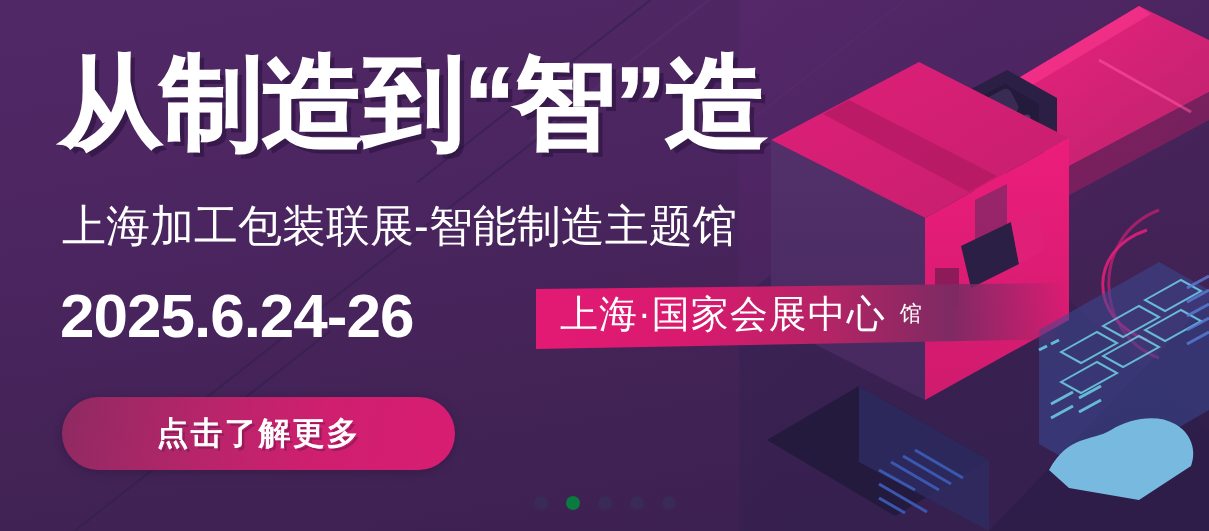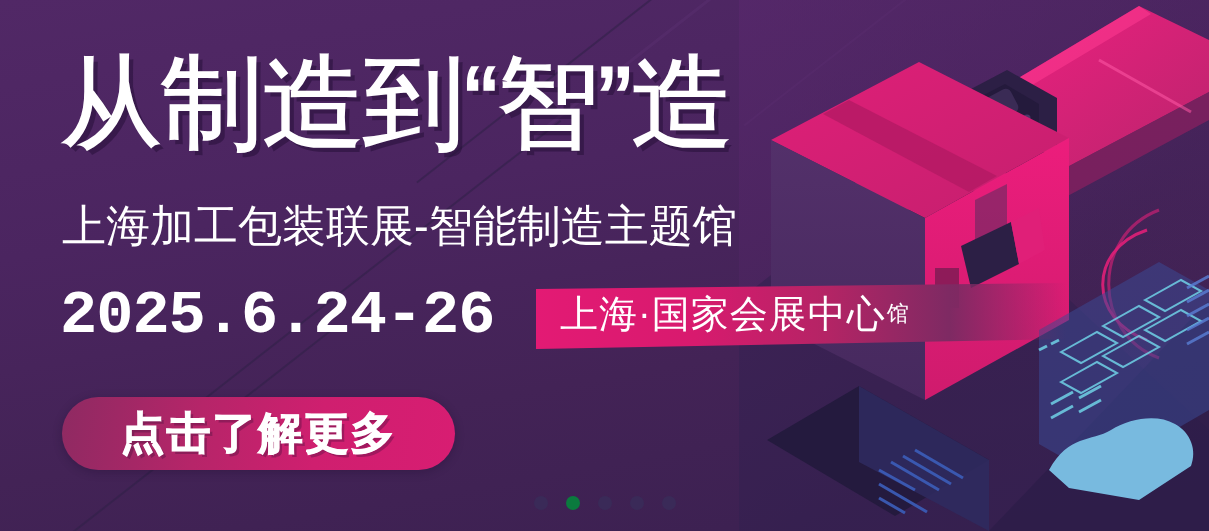--- a/index.html
+++ b/index.html
@@ -26,21 +26,21 @@
   
   .illus{position:absolute;right:0;top:0;width:470px;height:531px;pointer-events:none;}
   .illus svg{display:block;width:470px;height:531px;}
 
   
   .content{position:absolute;left:0;top:0;width:860px;height:531px;}
 
   .headline{
     position:absolute;left:60px;top:49px;
     font-size:102px;line-height:1.06;
-    font-weight:400;color:#ffffff;
+    font-weight:700;color:#ffffff;
     letter-spacing:-1px;
     white-space:nowrap;
     text-shadow:5px 5px 0 rgba(30,12,48,.45);
     font-family:"Liberation Sans","DejaVu Sans",sans-serif;
     text-align:right;
     -webkit-text-stroke:1.5px #ffffff;
   }
 
   .subtitle{
     position:absolute;left:62px;top:202px;
@@ -50,50 +50,50 @@
     text-align:right;
   }
 
   .daterow{position:absolute;left:0;top:281px;width:860px;height:72px;}
 
   .date{
     position:absolute;left:60px;top:0;
     font-size:62px;line-height:70px;
     font-weight:700;color:#ffffff;
     letter-spacing:-1px;white-space:nowrap;
-    font-family:Liberation Mono, monospace;
+    font-family:Liberation Sans, sans-serif;
   }
 
   
   .venue-wrap{position:absolute;left:536px;top:2px;width:530px;height:66px;}
   .venue-bg{
     position:absolute;inset:0;
     background:linear-gradient(90deg,#e31a74 0%,#d81a6e 30%,#b42465 55%,#7e2a63 78%,rgba(80,40,95,0) 100%);
     clip-path:polygon(0 6px,100% 0,100% 56px,0 100%);
   }
   .venue-text{
     position:absolute;left:24px;top:7px;
-    display:flex;align-items:flex-start;gap:0;
+    display:flex;align-items:flex-start;gap:13px;
     color:#ffffff;white-space:nowrap;
   }
   .venue-name{font-size:38px;line-height:48px;font-weight:400;letter-spacing:1px;}
   .venue-hall{font-size:46px;line-height:48px;font-weight:700;margin-left:22px;letter-spacing:-1px;}
   .venue-hall-unit{font-size:22px;line-height:48px;font-weight:400;margin-left:1px;}
 
   
   .cta{
     position:absolute;left:62px;top:397px;
     width:393px;height:73px;border-radius:38px;
     background:linear-gradient(100deg,#8e2a62 0%,#b62569 35%,#cf1f6f 65%,#d81d72 100%);
     display:flex;align-items:center;justify-content:center;
     cursor:pointer;border:none;padding:0;
     box-shadow:0 2px 10px rgba(20,8,35,.25);
   }
   .cta-label{
-    font-size:44px;font-weight:700;color:#ffffff;letter-spacing:2px;
+    font-size:32px;font-weight:400;color:#ffffff;letter-spacing:2px;
     text-shadow:3px 3px 0 rgba(70,15,60,.35);
     -webkit-text-stroke:1px #ffffff;
   }
 
   
   .dots{
     position:absolute;left:0;right:0;bottom:21px;
     display:flex;justify-content:center;gap:18px;
   }
   .dot{width:14px;height:14px;border-radius:50%;background:#3a2a58;cursor:pointer;}

